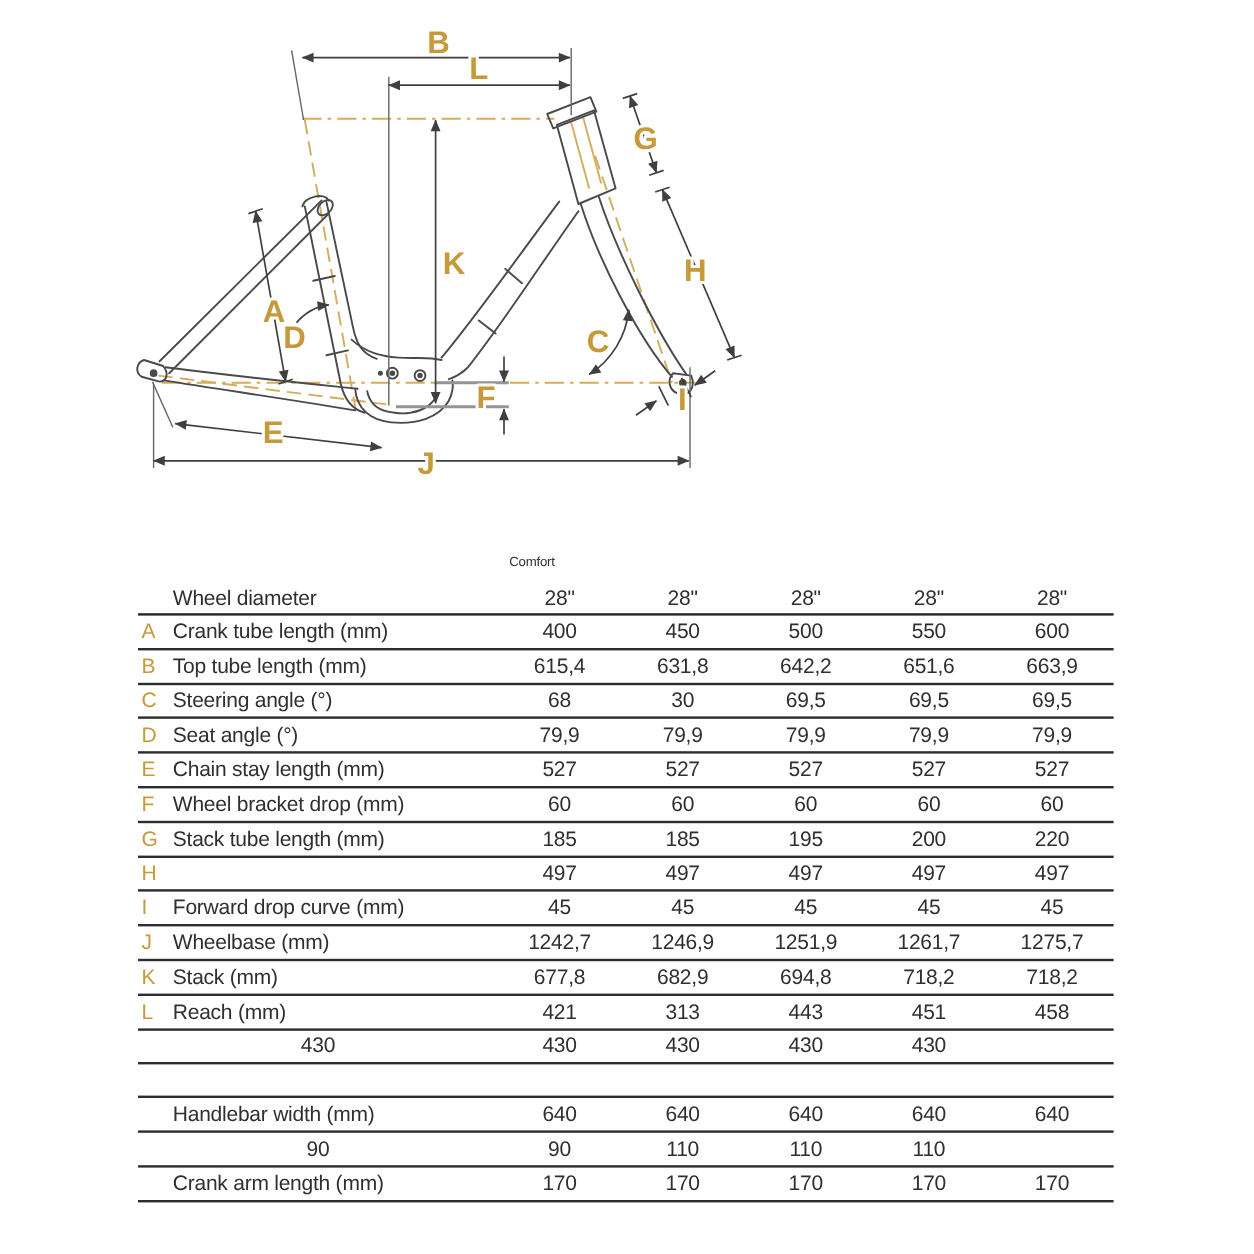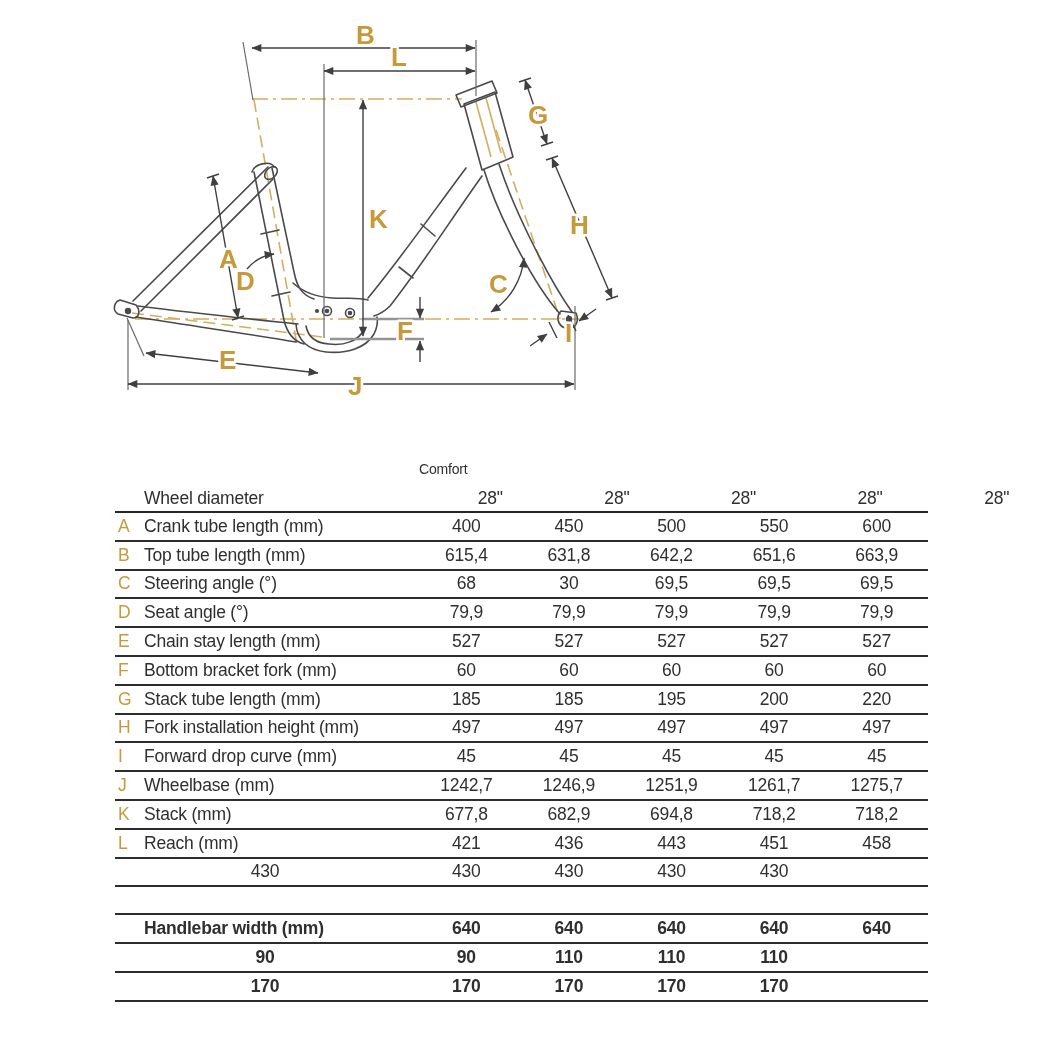--- a/index.html
+++ b/index.html
@@ -12,27 +12,27 @@
   .ref{stroke:#6a6a6a;stroke-width:1.2;fill:none;}
   .refthick{stroke:#949494;stroke-width:2.6;fill:none;}
   .dim{stroke:#3f3f3f;stroke-width:1.4;fill:none;}
   .ltr-svg{font-family:"Liberation Sans",sans-serif;font-size:26px;font-weight:600;fill:#c69a3a;
            paint-order:stroke;stroke:#ffffff;stroke-width:5px;stroke-linejoin:round;}
   
   #geo-table{position:absolute;left:115px;top:452px;width:813px;color:#2f2f2f;}
   .grid{display:grid;grid-template-columns:300px repeat(5,102.6px);align-items:center;}
   .comfort-row{height:34px;}
   .comfort{grid-column:2;text-align:center;transform:translateX(-23px);
-           font-size:14px;letter-spacing:-0.2px;}
+           font-size:11px;letter-spacing:-0.2px;}
   .tr{height:26.8px;border-bottom:2px solid #2d2d2d;font-size:17.5px;letter-spacing:-0.2px;}
-  .tr.head{height:25px;border-bottom:2.5px solid #262626;gap:24px;}
+  .tr.head{height:25px;border-bottom:2.5px solid #262626;}
   .td.label{display:flex;align-items:center;white-space:nowrap;}
   .ltr{display:inline-block;width:26px;padding-left:3px;color:#c69a3a;font-weight:400;}
   .td.val{text-align:center;}
-  #section2{margin-top:26px;border-top:2px solid #2d2d2d;font-weight:bold;}
+  #section2{margin-top:26px;border-top:2px solid #2d2d2d;}
 </style>
 </head>
 <body>
 
 <svg id="diagram" width="1045" height="440" viewBox="0 0 1045 440" xmlns="http://www.w3.org/2000/svg">
   <defs>
     <marker id="arr" viewBox="0 0 10 10" refX="9.5" refY="5" markerWidth="9" markerHeight="7" orient="auto-start-reverse">
       <path d="M0,0.8 L10,5 L0,9.2 Z" fill="#3f3f3f"></path>
     </marker>
   </defs>
@@ -211,21 +211,21 @@
         </div>
         <div class="td val">527</div>
         <div class="td val">527</div>
         <div class="td val">527</div>
         <div class="td val">527</div>
         <div class="td val">527</div>
       </div>
       <div class="grid tr">
         <div class="td label">
           <span class="ltr">F</span>
-          <span>Bottom bracket fork (mm)</span>
+          <span>Wheel bracket drop (mm)</span>
         </div>
         <div class="td val">60</div>
         <div class="td val">60</div>
         <div class="td val">60</div>
         <div class="td val">60</div>
         <div class="td val">60</div>
       </div>
       <div class="grid tr">
         <div class="td label">
           <span class="ltr">G</span>
@@ -233,21 +233,20 @@
         </div>
         <div class="td val">185</div>
         <div class="td val">185</div>
         <div class="td val">195</div>
         <div class="td val">200</div>
         <div class="td val">220</div>
       </div>
       <div class="grid tr">
         <div class="td label">
           <span class="ltr">H</span>
-          <span>Fork installation height (mm)</span>
         </div>
         <div class="td val">497</div>
         <div class="td val">497</div>
         <div class="td val">497</div>
         <div class="td val">497</div>
         <div class="td val">497</div>
       </div>
       <div class="grid tr">
         <div class="td label">
           <span class="ltr">I</span>
@@ -280,21 +279,21 @@
         <div class="td val">694,8</div>
         <div class="td val">718,2</div>
         <div class="td val">718,2</div>
       </div>
       <div class="grid tr">
         <div class="td label">
           <span class="ltr">L</span>
           <span>Reach (mm)</span>
         </div>
         <div class="td val">421</div>
-        <div class="td val">436</div>
+        <div class="td val">313</div>
         <div class="td val">443</div>
         <div class="td val">451</div>
         <div class="td val">458</div>
       </div>
       <div class="grid tr">
         <div class="td val">430</div>
         <div class="td val">430</div>
         <div class="td val">430</div>
         <div class="td val">430</div>
         <div class="td val">430</div>
@@ -313,20 +312,24 @@
         <div class="td val">640</div>
       </div>
       <div class="grid tr">
         <div class="td val">90</div>
         <div class="td val">90</div>
         <div class="td val">110</div>
         <div class="td val">110</div>
         <div class="td val">110</div>
       </div>
       <div class="grid tr">
+        <div class="td label">
+          <span class="ltr"></span>
+          <span>Crank arm length (mm)</span>
+        </div>
         <div class="td val">170</div>
         <div class="td val">170</div>
         <div class="td val">170</div>
         <div class="td val">170</div>
         <div class="td val">170</div>
       </div>
     </div>
 </div>
 
 </body></html>

